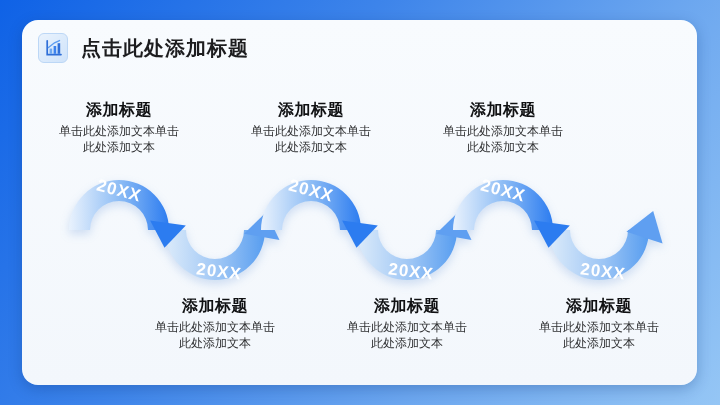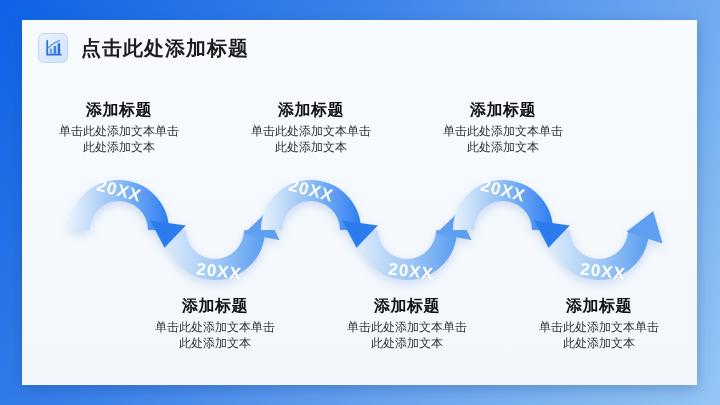--- a/index.html
+++ b/index.html
@@ -7,21 +7,21 @@
     width:720px;height:405px;overflow:hidden;position:relative;
     font-family:"Liberation Sans","DejaVu Sans",sans-serif;
   }
   .frame{
     position:absolute;inset:0;
     background:linear-gradient(125deg,#0f62e6 0%,#3d84ea 38%,#6ba6ef 68%,#95c6f5 100%);
   }
   .card{
     position:absolute;left:22px;top:20px;width:675px;height:365px;
     background:linear-gradient(180deg,#f8fbfe 0%,#f3f7fc 100%);
-    border-radius:0;
+    border-radius:16px;
     box-shadow:0 4px 14px rgba(10,50,120,.28);
   }
   .title-row{
     position:absolute;left:16px;top:13px;display:flex;align-items:center;gap:13px;
   }
   .title-icon{
     width:28px;height:28px;border-radius:6px;flex:0 0 auto;
     background:linear-gradient(135deg,#eaf3fd,#cfe3fa);
     border:1px solid #bcd7f6;
     display:flex;align-items:center;justify-content:center;

